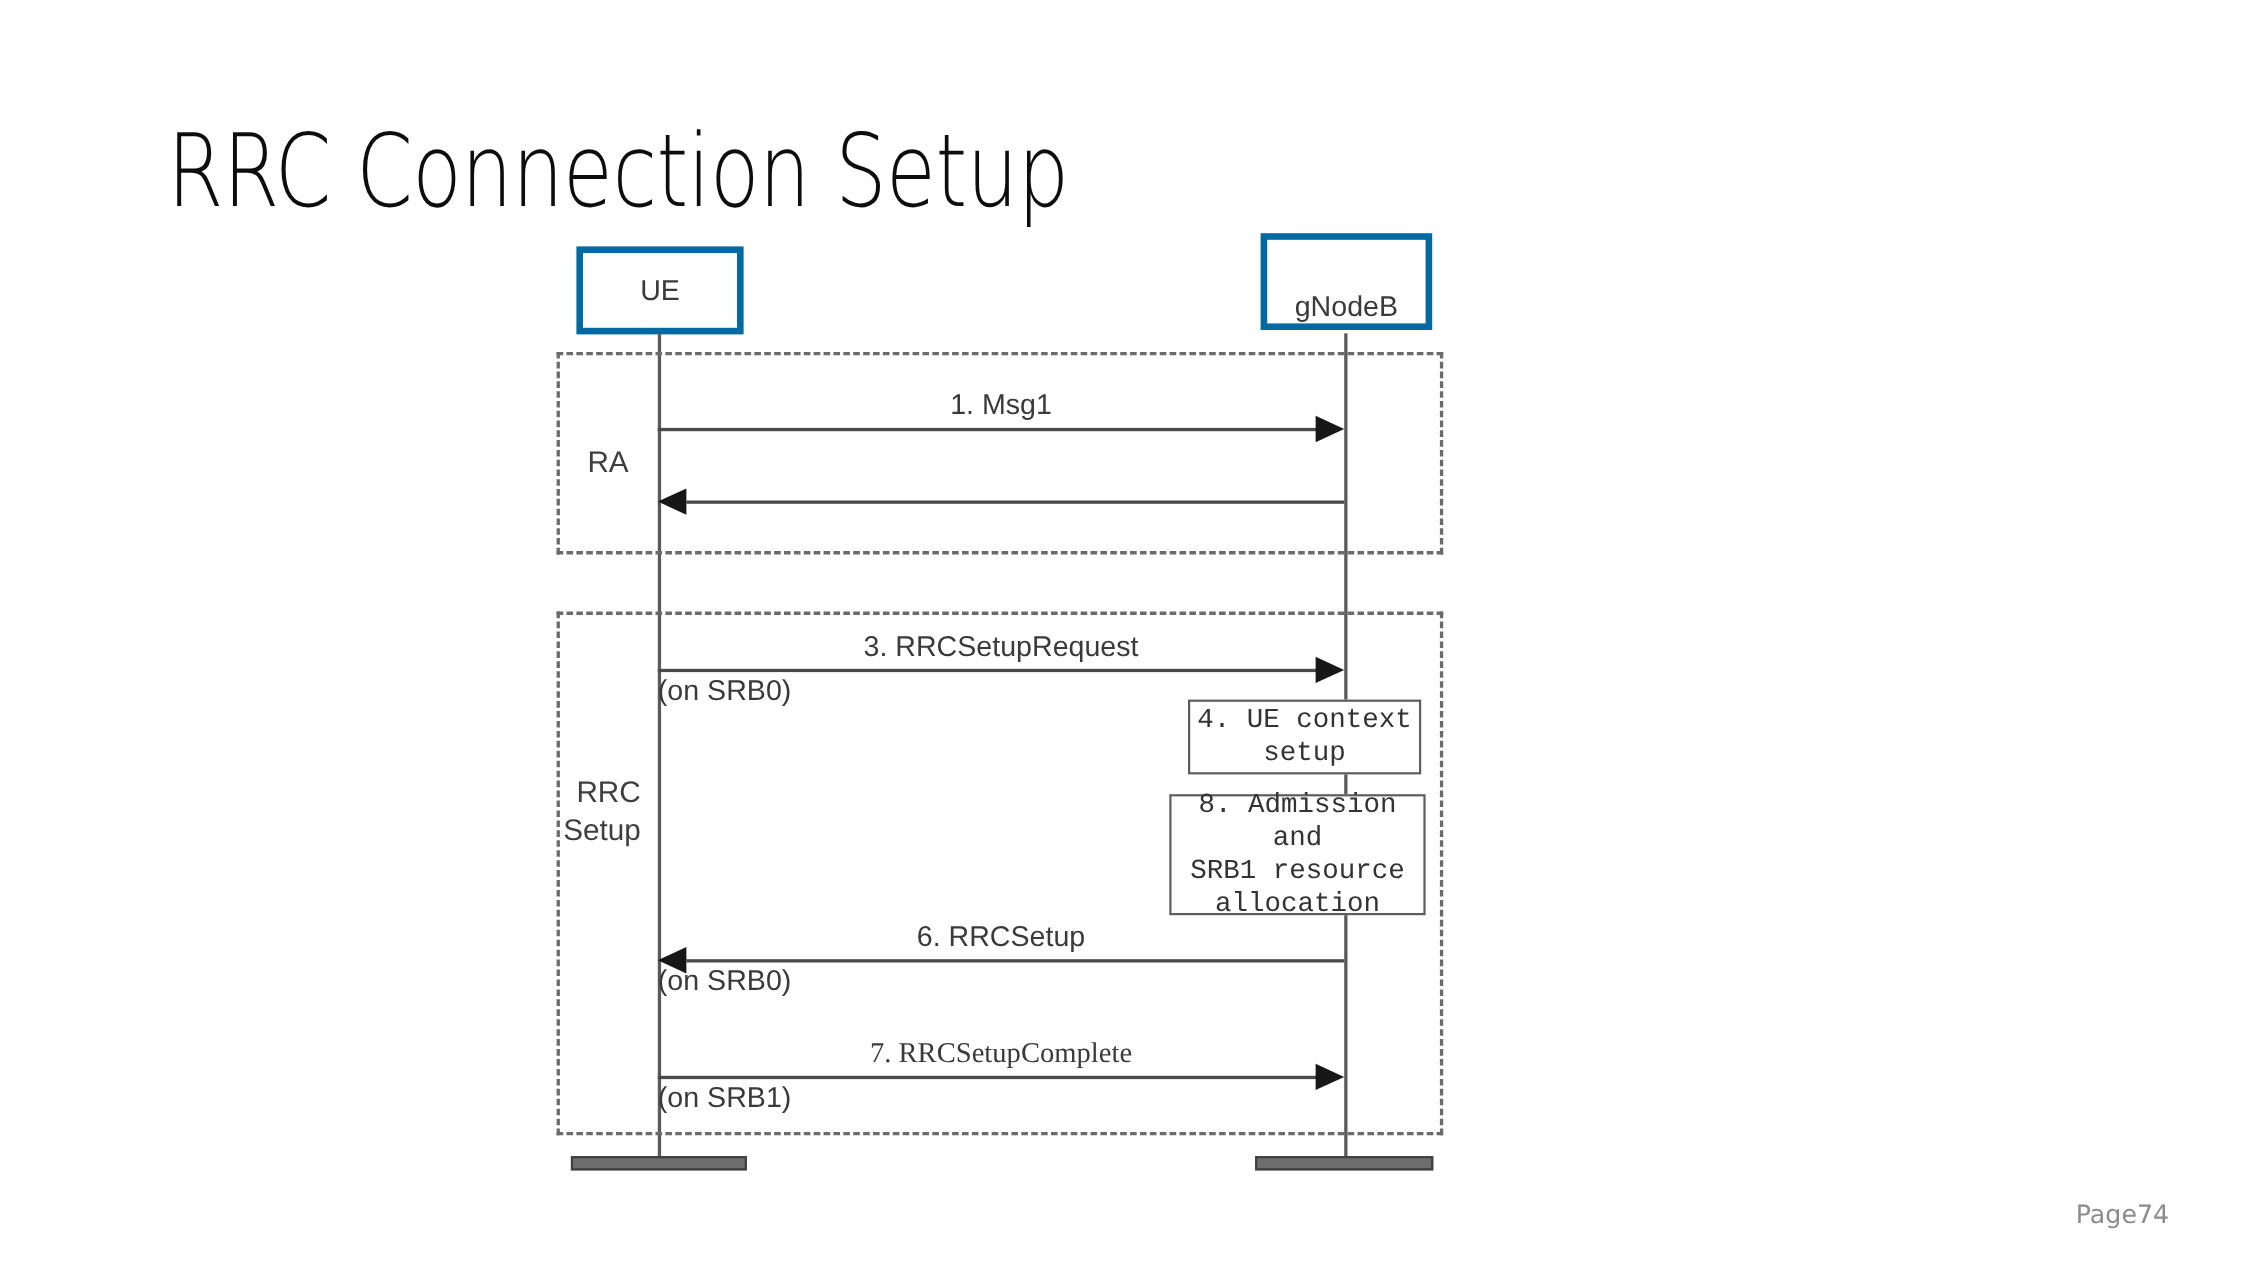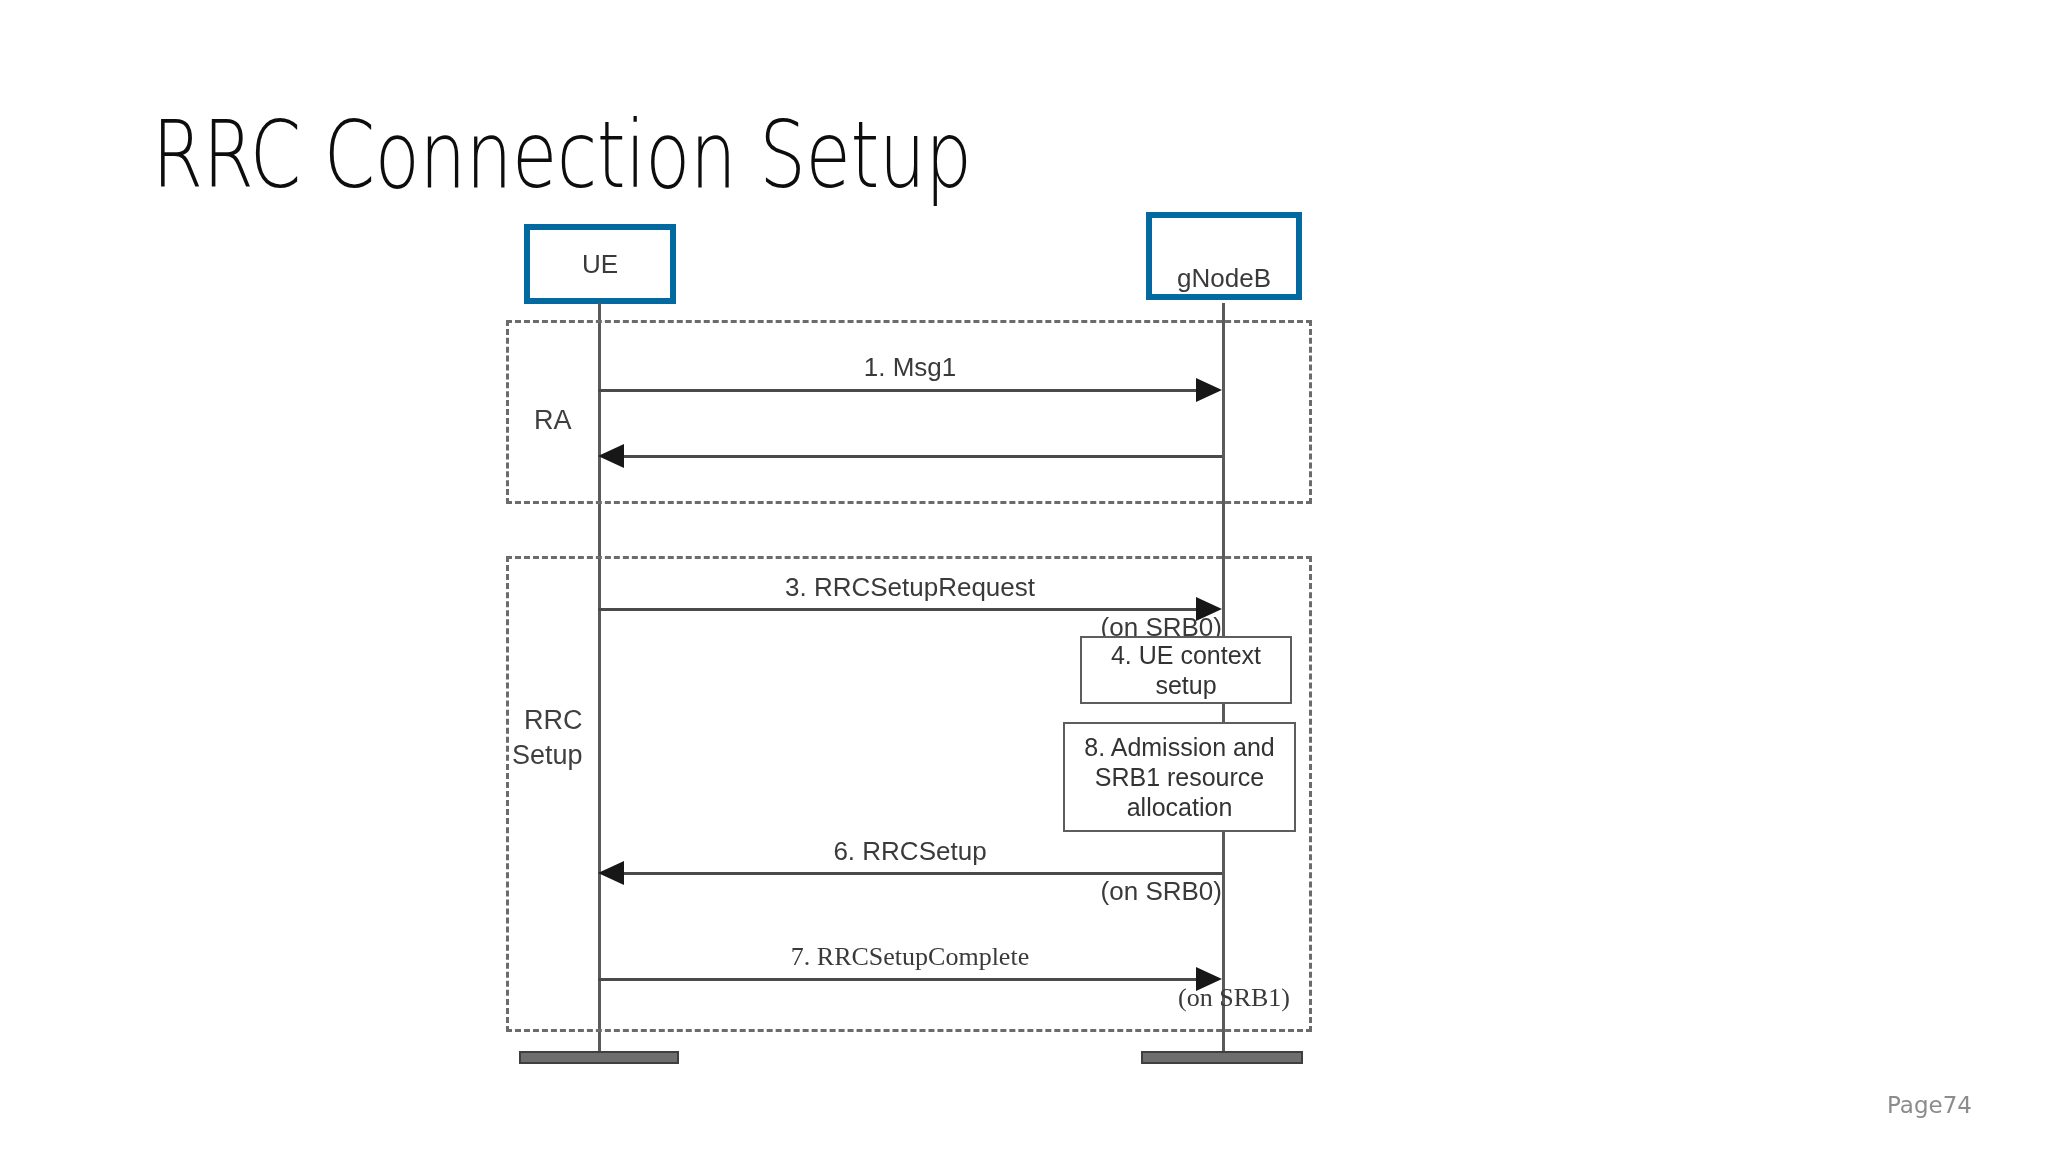--- a/index.html
+++ b/index.html
@@ -114,38 +114,38 @@
     position: absolute;
     text-align: center;
     color: #3a3a3a;
     font-family: "Liberation Sans", sans-serif;
     font-size: 26px;
     line-height: 1.12;
     white-space: nowrap;
   }
   .msg-sub {
     position: absolute;
-    text-align: right;
+    text-align: left;
     color: #3a3a3a;
     font-family: "Liberation Sans", sans-serif;
     font-size: 26px;
     line-height: 1.12;
     white-space: nowrap;
   }
   .action-box {
     position: absolute;
     background: #ffffff;
     border: 2px solid #5d5d5d;
     box-sizing: border-box;
     display: flex;
     align-items: center;
     justify-content: center;
     text-align: center;
     color: #333333;
-    font-family: Liberation Sans, sans-serif;
+    font-family: Liberation Mono, monospace;
     font-size: 25px;
     line-height: 1.2;
     padding: 2px 6px;
   }
 </style>
 </head>
 <body>
 
 <div id="slide">
 
@@ -198,19 +198,19 @@
     </div>
 
     <div class="msg-label" style="left:598px; top:837px; width:624px;">6. RRCSetup</div>
     <div class="msg-line" style="left:624px; top:872px; width:598px;"></div>
     <div class="arrowhead left" style="left:598px; top:861px;"></div>
     <div class="msg-sub" style="left:598px; top:877px; width:624px;">(on SRB0)</div>
 
     <div class="msg-label" style="left:598px; top:942px; width:624px;font-family:Liberation Serif, serif;">7. RRCSetupComplete</div>
     <div class="msg-line" style="left:598px; top:978px; width:600px;"></div>
     <div class="arrowhead right" style="left:1196px; top:967px;"></div>
-    <div class="msg-sub" style="left:598px; top:983px; width:692px;font-family:Liberation Serif, serif;">(on SRB1)</div>
+    <div class="msg-sub" style="left:598px; top:983px; width:692px;">(on SRB1)</div>
 
   </div>
 
   <div id="page-number">Page74</div>
 
 </div>
 
 </body></html>

